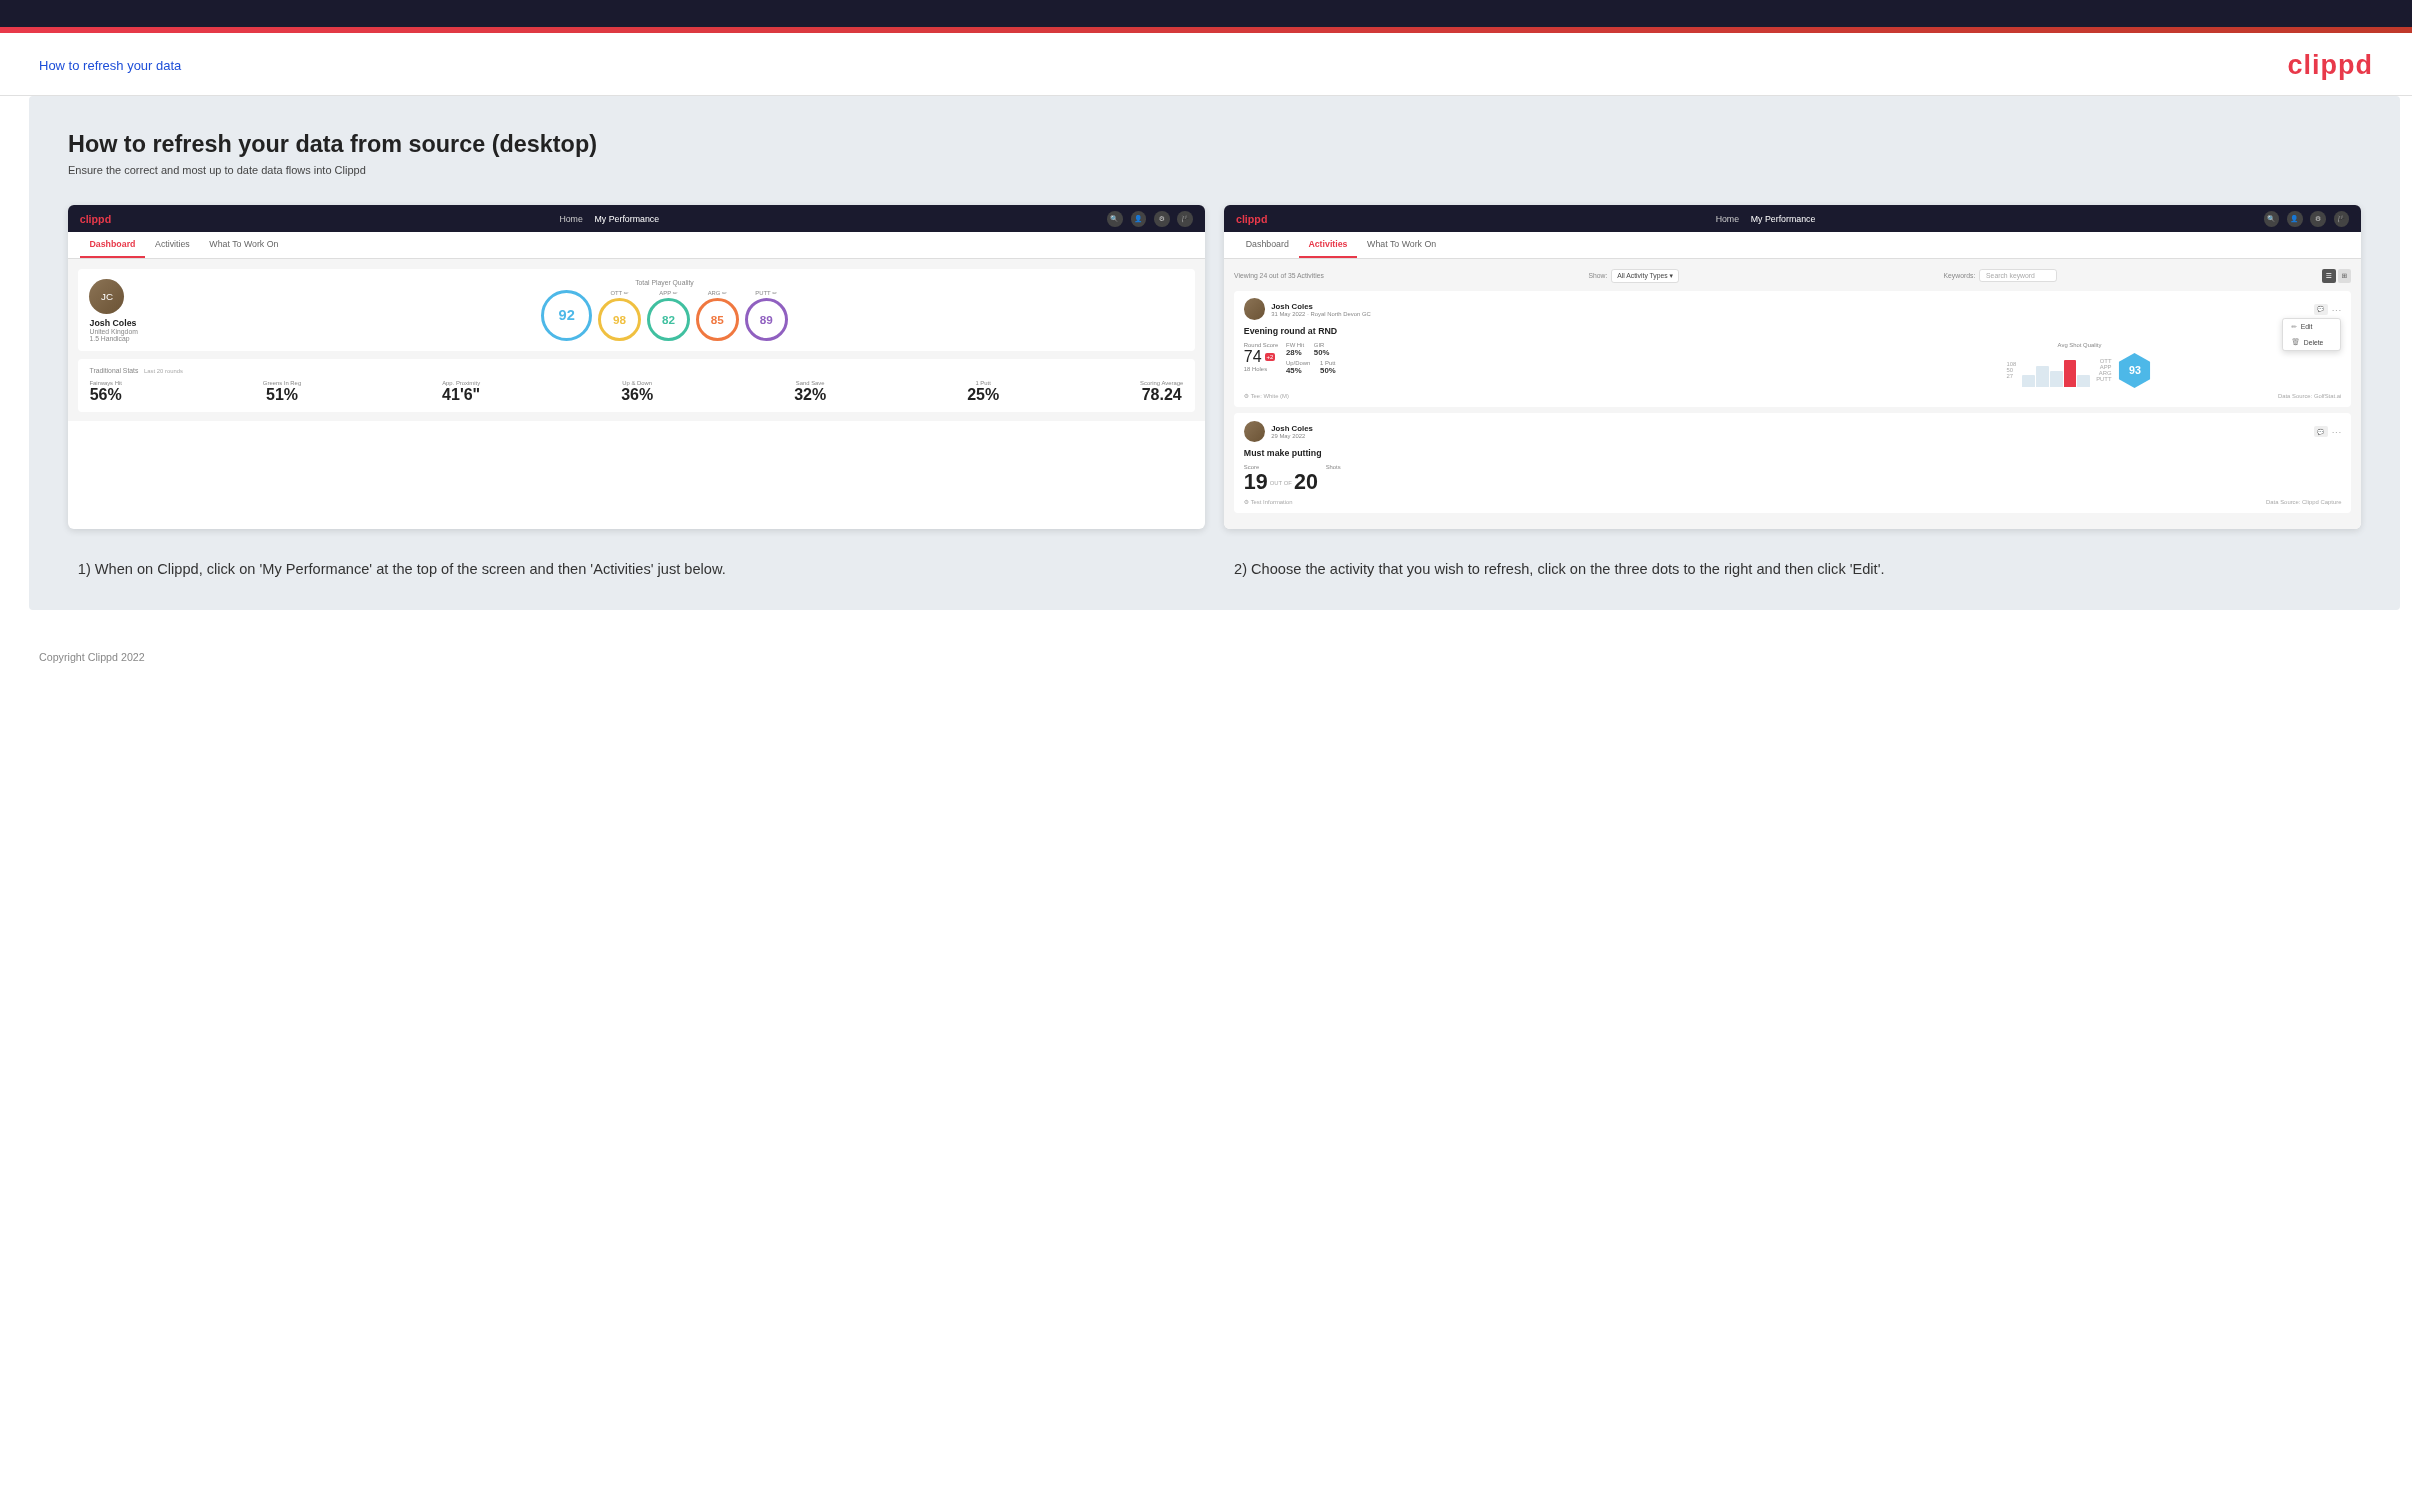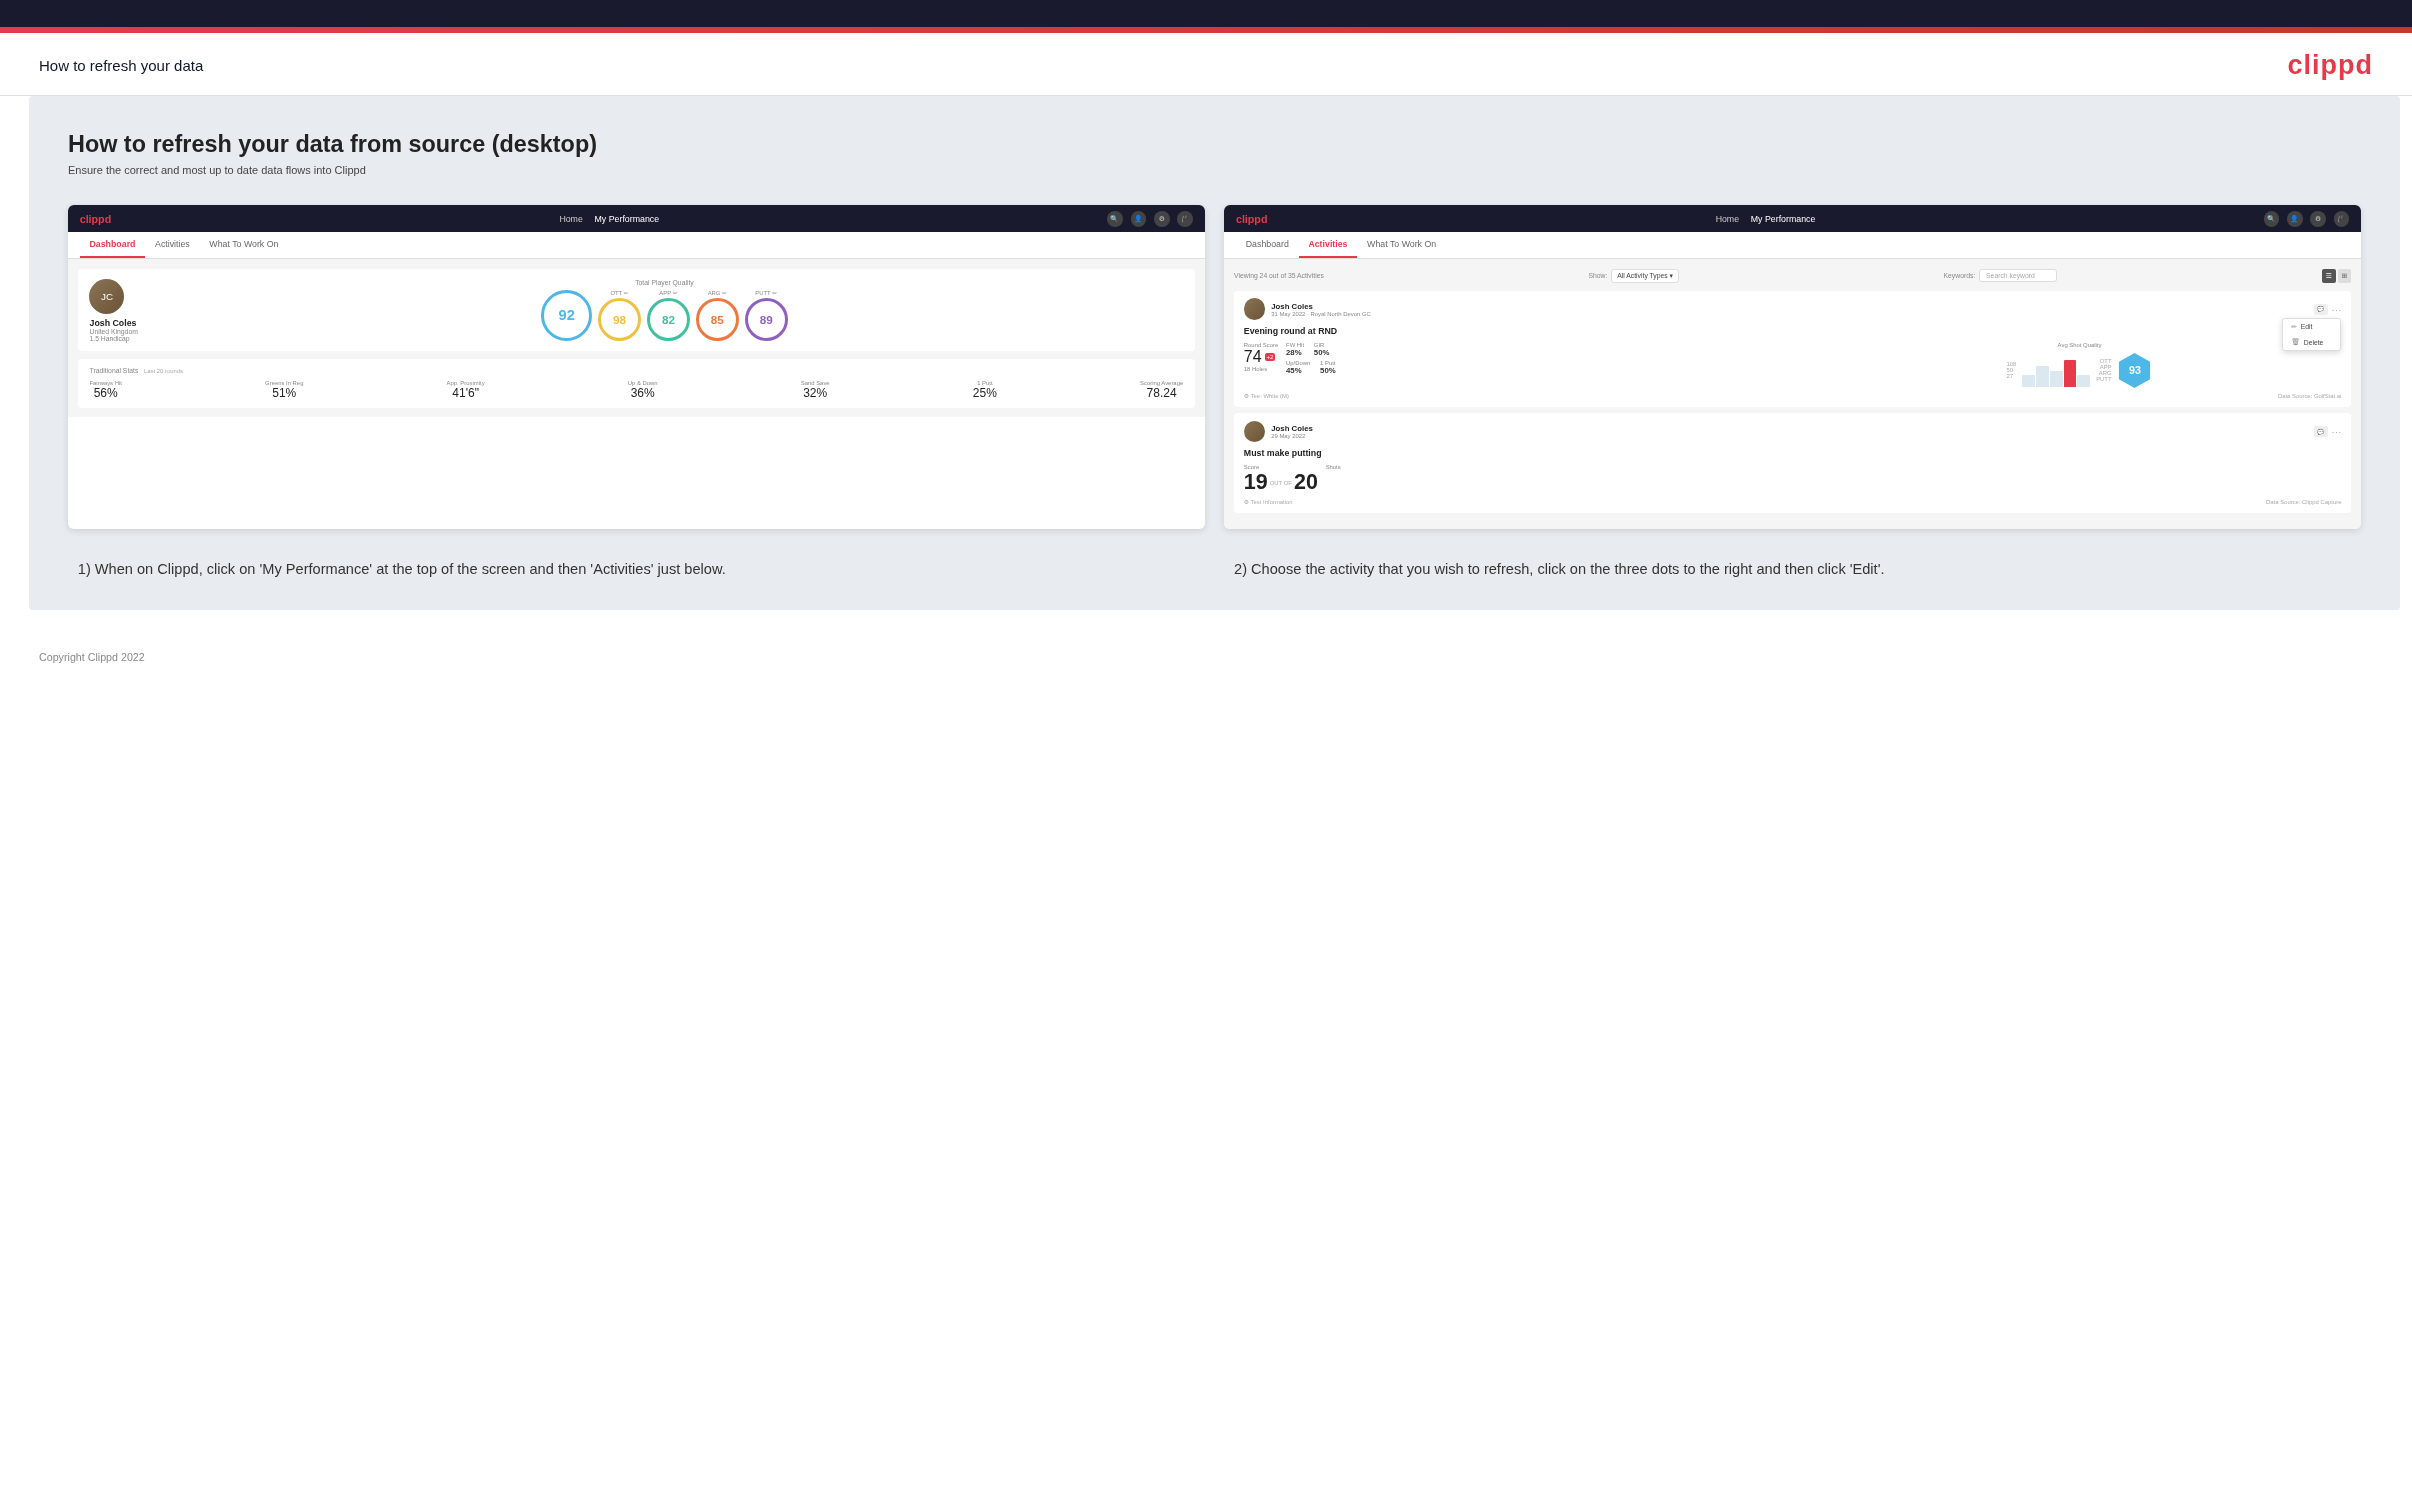--- a/index.html
+++ b/index.html
@@ -17,22 +17,22 @@
     }
 
     .page-header {
       display: flex;
       align-items: center;
       justify-content: space-between;
       padding: 17.6px 39px 13.7px 39px;
       border-bottom: 1.5px solid #e0e0e0;
     }
     .page-title {
-      font-size: 15px;
-      color: #0f172a;
+      font-size: 13px;
+      color: #1d4ed8;
       font-weight: 400;
     }
     .clippd-logo {
       font-size: 27px;
       font-weight: 700;
       color: #e8394a;
       letter-spacing: 1px;
     }
 
     .main-content {
@@ -232,22 +232,22 @@
       display: flex;
       flex-direction: column;
       align-items: center;
     }
     .trad-name {
       font-size: 5.9px;
       color: #888;
       text-align: center;
     }
     .trad-value {
-      font-size: 12px;
-      font-weight: 400;
+      font-size: 16px;
+      font-weight: 700;
       color: #222;
     }
 
     
     .activities-content {
       background: #f5f5f5;
       padding: 9.8px;
     }
     .activities-filter-bar {
       display: flex;

